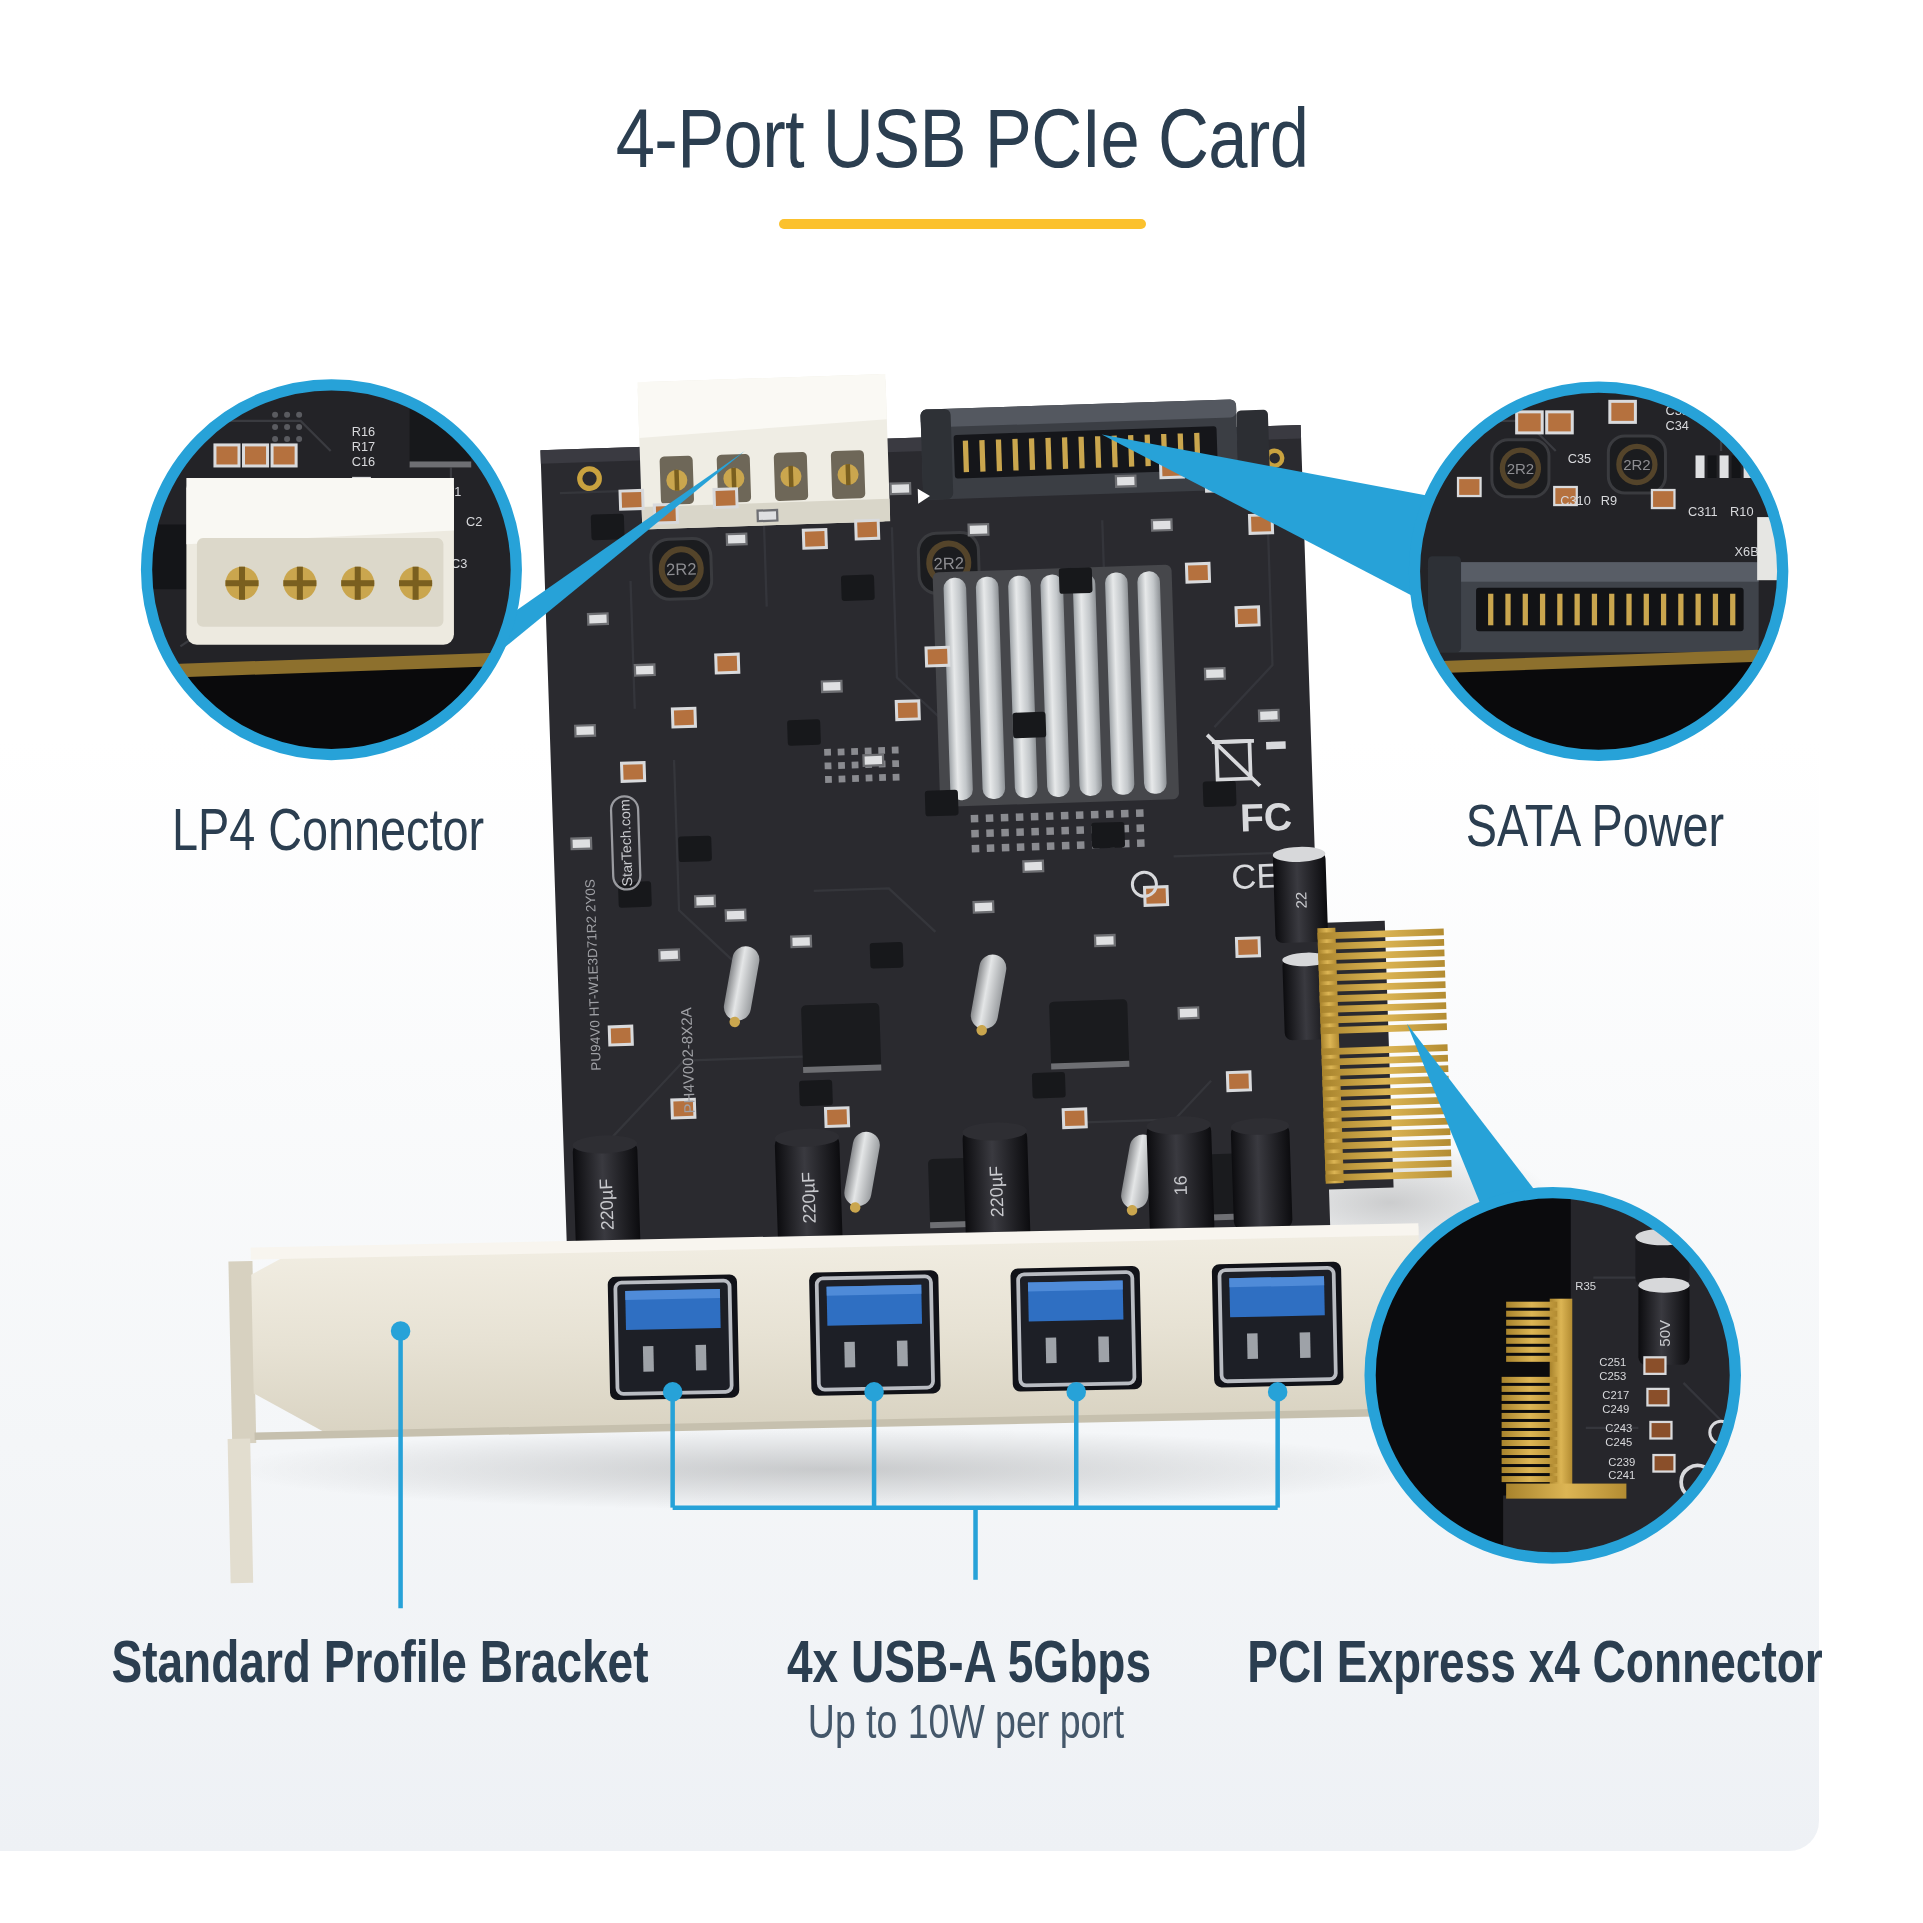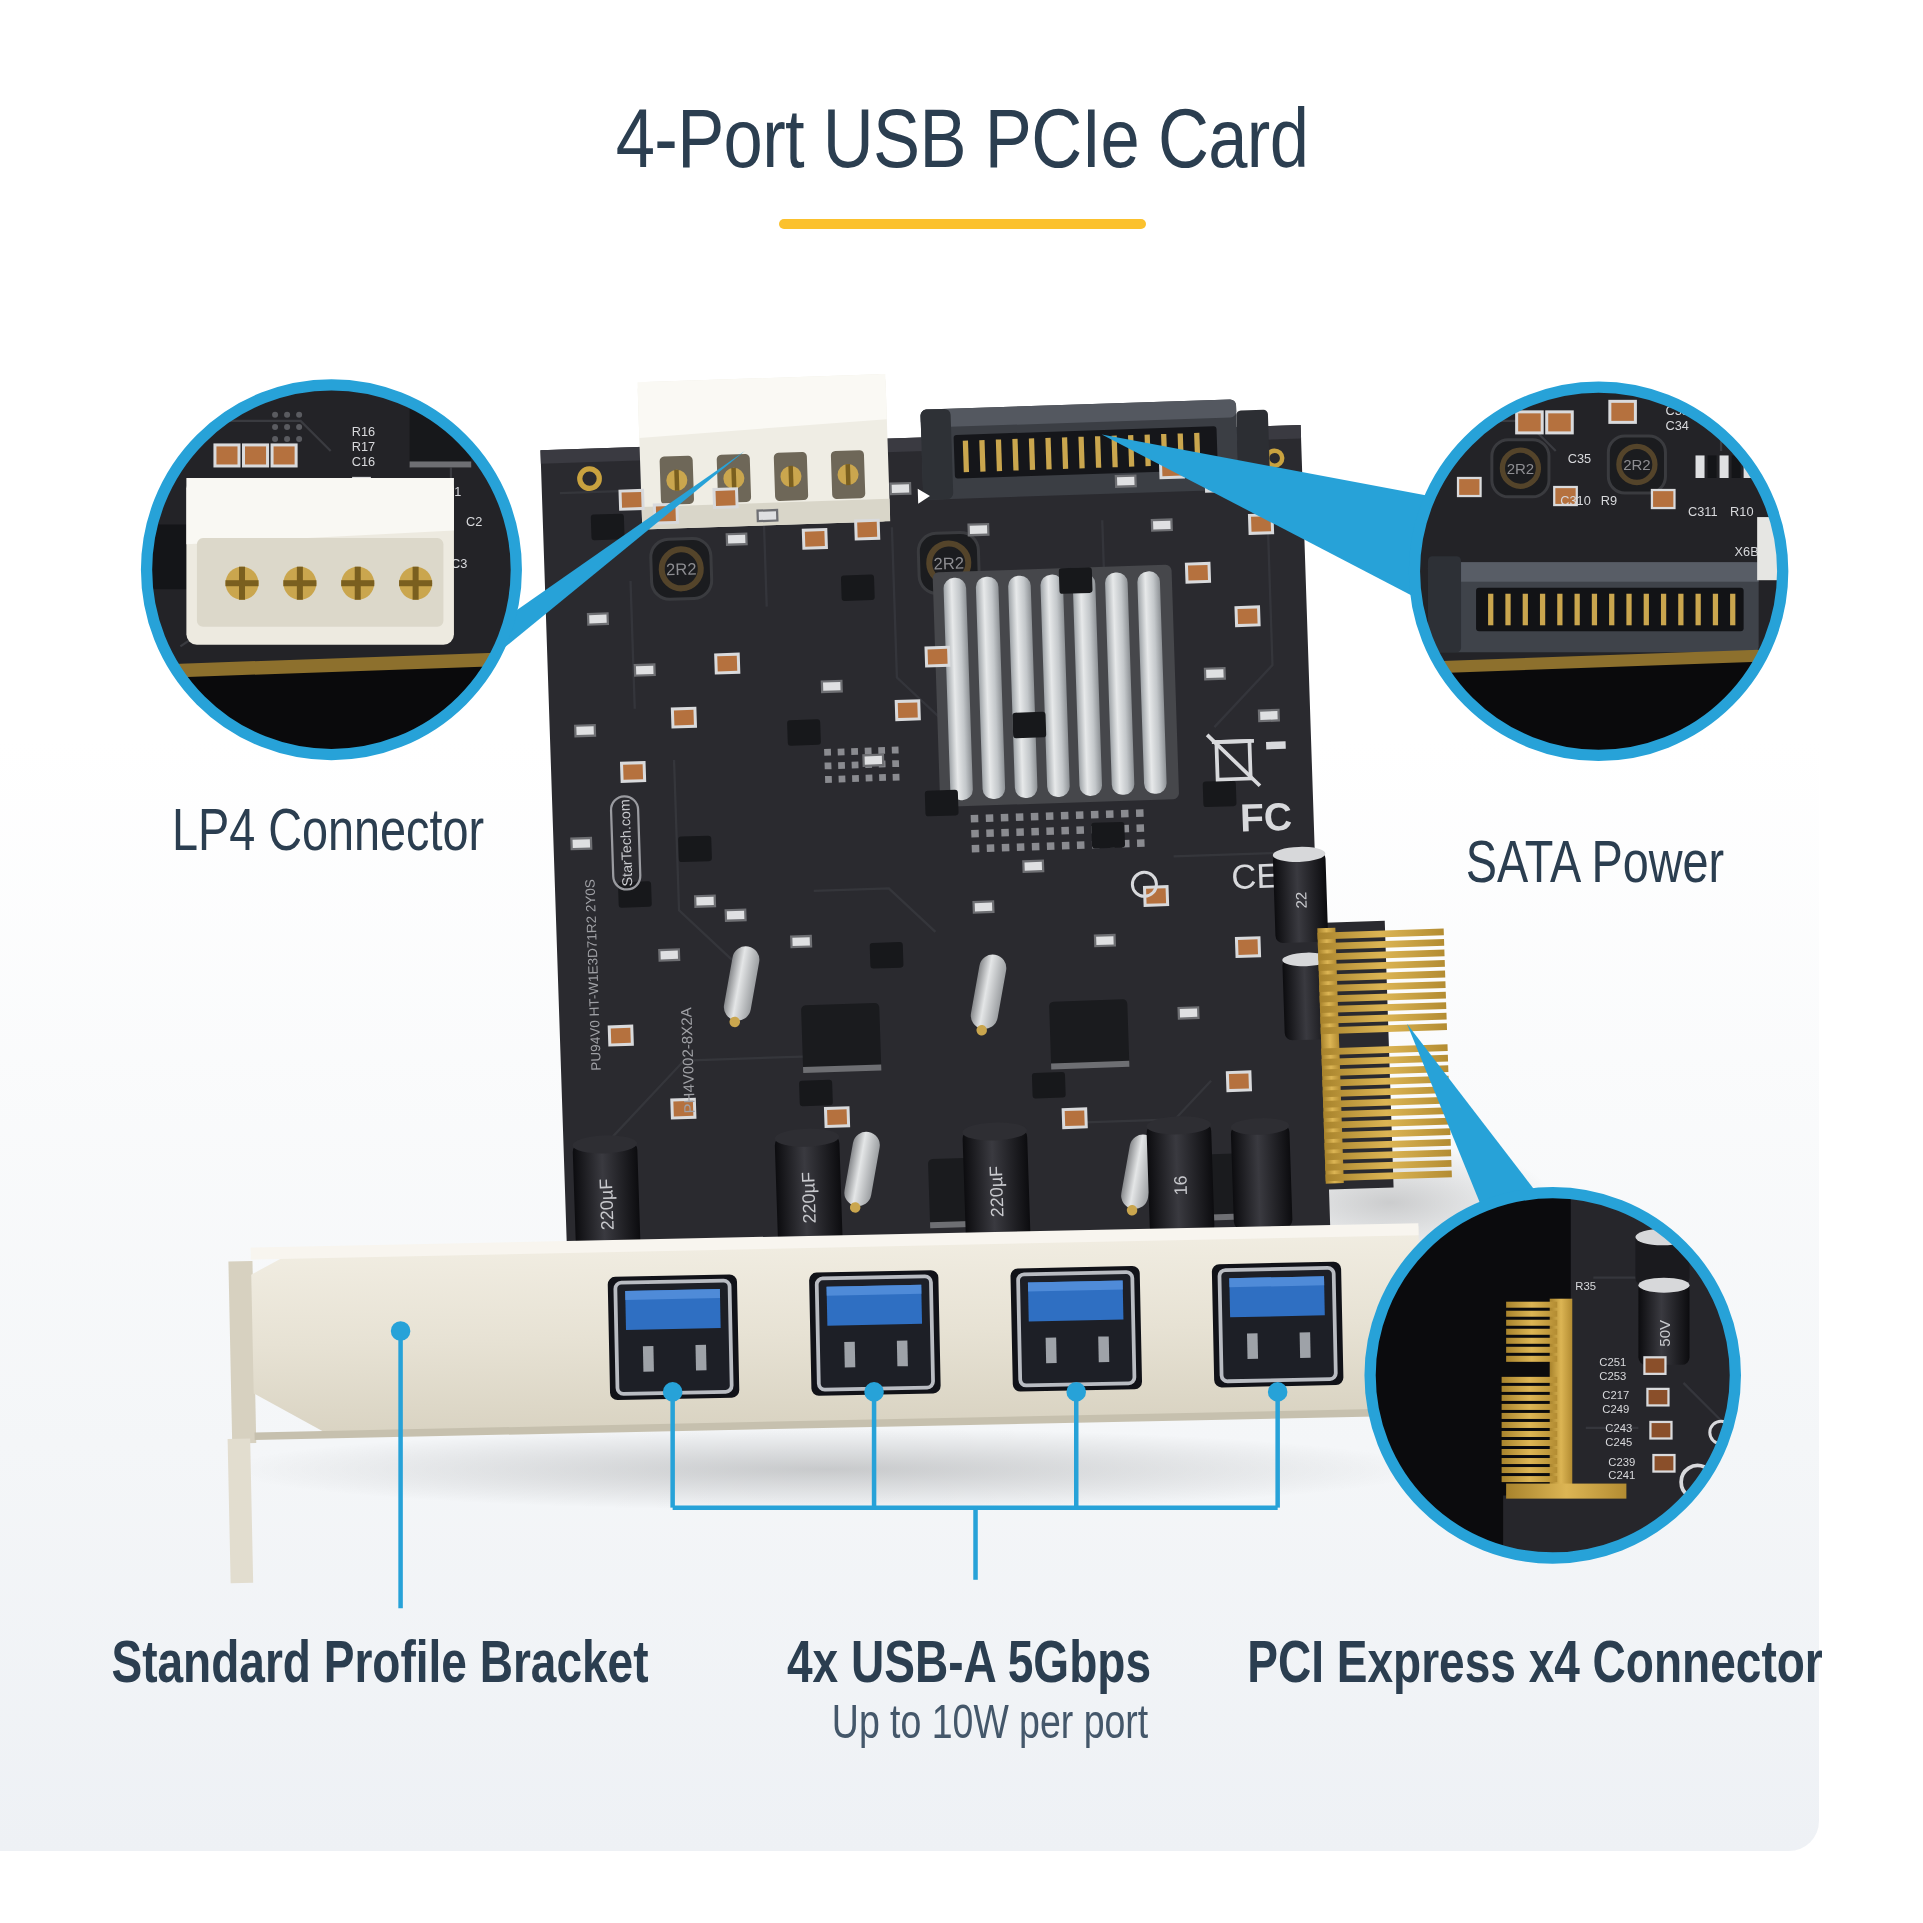--- a/index.html
+++ b/index.html
@@ -678,30 +678,30 @@
   </svg>
 
   <div class="lbl title" style="left:962px;top:90px;">
     <span>4-Port USB PCIe Card</span>
   </div>
   <div class="ybar"></div>
 
   <div class="lbl circ-lbl" style="left:328px;top:795px;">
     <span>LP4 Connector</span>
   </div>
-  <div class="lbl circ-lbl" style="left:1595px;top:827px;">
+  <div class="lbl circ-lbl" style="left:1595px;top:791px;">
     <span>SATA Power</span>
   </div>
 
   <div class="lbl bold-lbl" style="left:380px;top:1628px;">
     <span>Standard Profile Bracket</span>
   </div>
   <div class="lbl bold-lbl" style="left:969px;top:1628px;">
     <span>4x USB-A 5Gbps</span>
   </div>
-  <div class="lbl sub-lbl" style="left:990px;top:1694px;">
+  <div class="lbl sub-lbl" style="left:966px;top:1694px;">
     <span>Up to 10W per port</span>
   </div>
   <div class="lbl bold-lbl" style="left:1535px;top:1628px;">
     <span>PCI Express x4 Connector</span>
   </div>
 </div>
 
 
 </body></html>

